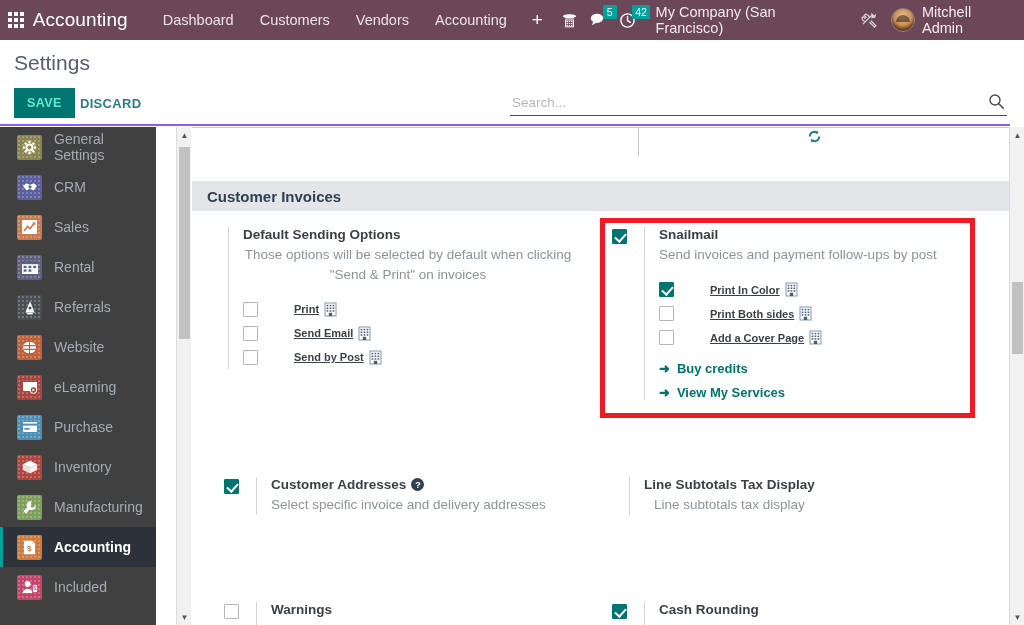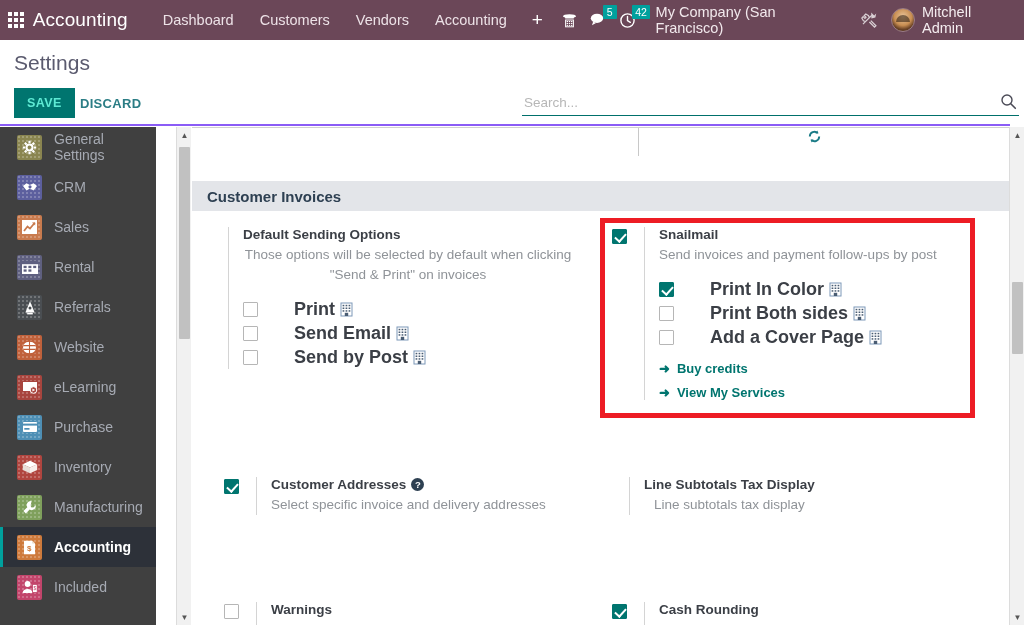--- a/index.html
+++ b/index.html
@@ -76,21 +76,21 @@
     background: #00756F; color: #5eead4; border: none;
     font-size: 12.5px; font-weight: bold; letter-spacing: .4px;
     padding: 8px 13px; cursor: pointer; font-family: inherit;
   }
   .btn-discard {
     position: absolute; left: 74px; top: 48px;
     color: #2b7d85; font-size: 13px; font-weight: bold; letter-spacing: .3px;
     padding: 8px 6px; cursor: pointer; background: none; border: none; font-family: inherit;
   }
   .searchbox {
-    position: absolute; left: 522px; top: 50px; width: 497px; height: 26px;
+    position: absolute; left: 510px; top: 50px; width: 497px; height: 26px;
     border-bottom: 1px solid #00706B;
     text-decoration: underline;
   }
   .searchbox input {
     width: 470px; height: 24px; border: none; outline: none;
     font-size: 13.5px; color: #333; font-family: inherit; background: transparent;
     padding-left: 2px;
   }
   .searchbox input::placeholder { color: #b7b7b7; }
   .search-ico { position: absolute; right: 2px; top: 3px; cursor: pointer; }
@@ -179,22 +179,22 @@
   .help-ico {
     width: 13px; height: 13px; border-radius: 50%; background: #2E4052; color: #fff;
     font-size: 9.5px; font-weight: bold; display: inline-flex; align-items: center;
     justify-content: center; cursor: pointer; line-height: 1;
   }
 
   .sub-list { margin-top: 13px; }
   .sub-row { display: flex; align-items: center; height: 24px; }
   .sub-row .chk { margin-top: 0; }
   .sub-label {
-    font-size: 18px; font-weight: bold; color: #3b3f46;
-    margin-left: 36px; display: flex; align-items: center; gap: 5px; white-space: nowrap;
+    font-size: 11px; font-weight: bold; color: #3b3f46;
+    margin-left: 36px; display: flex; align-items: center; gap: 5px; white-space: nowrap; text-decoration: underline;
   }
   .bld { flex: none; }
 
   .link-row {
     display: flex; align-items: center; gap: 7px; margin-top: 6px;
     color: #00756F; font-size: 13px; font-weight: bold; cursor: pointer;
   }
   .arrow-ico { font-size: 13px; line-height: 1; }
 
   .radio-row { display: flex; align-items: center; height: 25px; }

